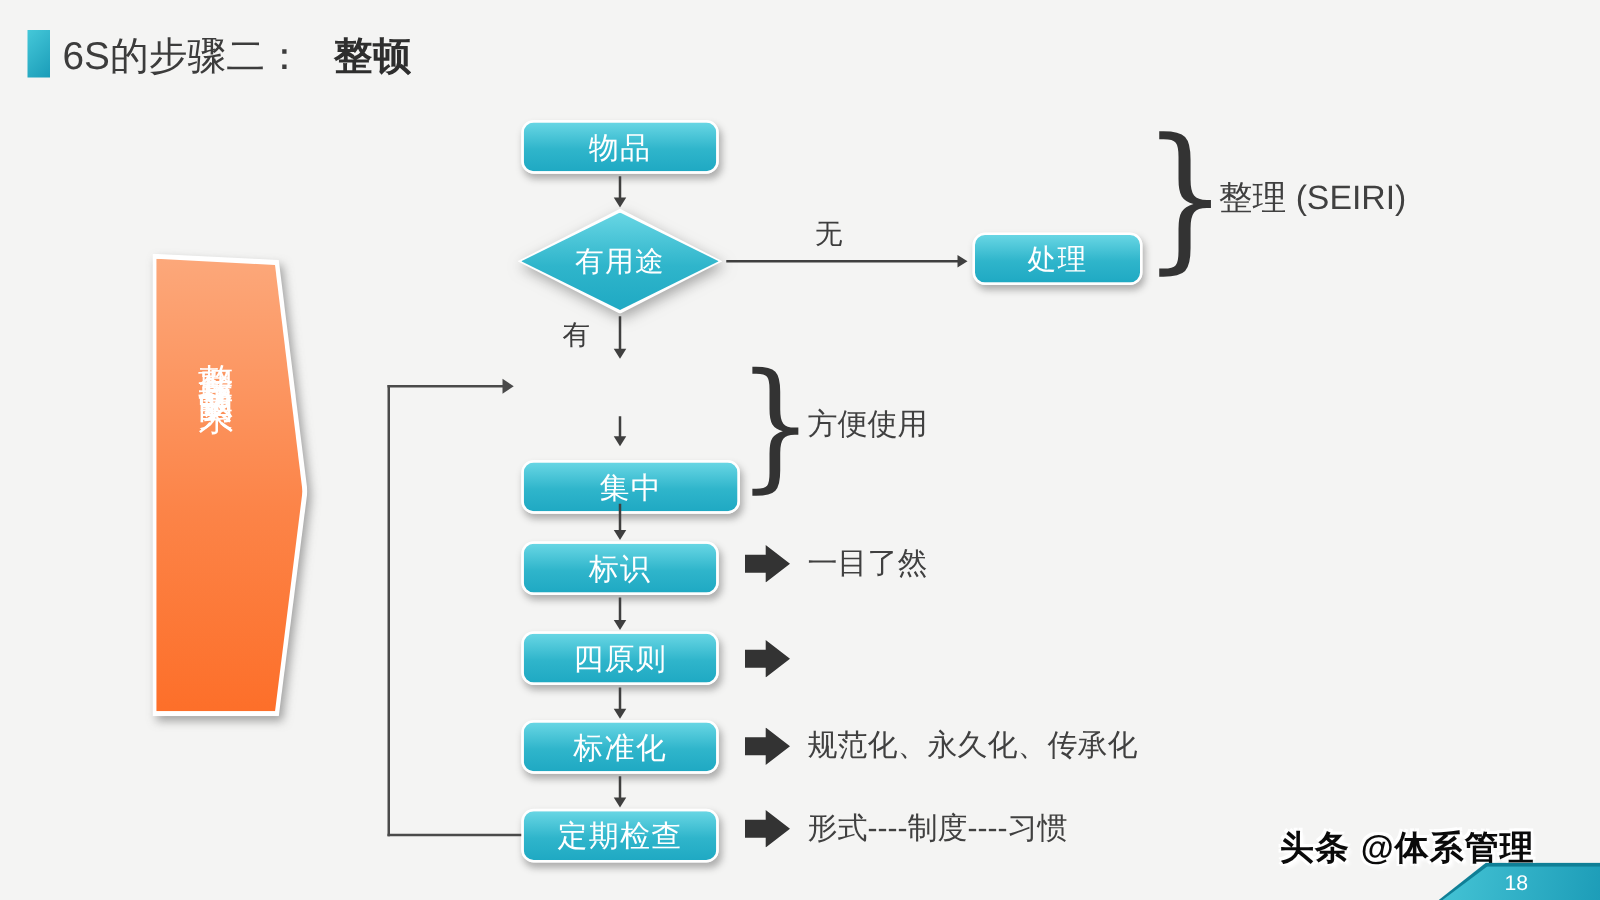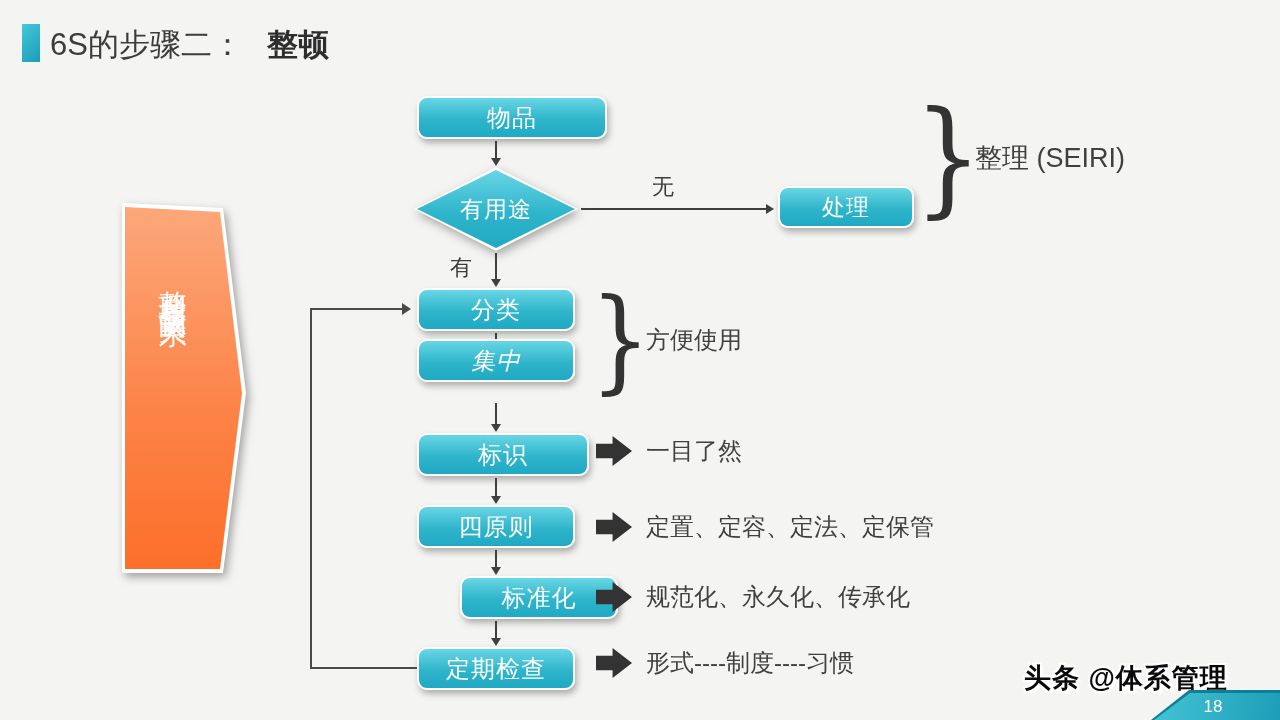--- a/index.html
+++ b/index.html
@@ -83,21 +83,21 @@
   <div class="title">
     <span>6S的步骤二：</span><span class="emph">整顿</span>
   </div>
 
   <div class="banner-wrap">
     <div class="banner-outer"></div>
     <div class="banner-inner"></div>
     <div class="banner-text">整理与整顿的关系</div>
   </div>
 
-  <div class="node" style="left:417px;top:96px;width:190px;height:43px;">物品</div>
+  <div class="node" style="left:417px;top:96px;width:158px;height:43px;">物品</div>
 
   <div class="varrow" style="left:490px;top:141px;height:25px;">
     <div class="line"></div>
       <div class="head"></div>
   </div>
 
   <div class="diamond-wrap">
     <div class="diamond-outer"></div>
     <div class="diamond-inner"></div>
     <div class="diamond-label">有用途</div>
@@ -112,55 +112,53 @@
 
   <div class="brace" style="left:914px;top:95px;font-size:126px;">}</div>
   <div class="anno" style="left:975px;top:142px;font-size:27px;">整理 (SEIRI)</div>
 
   <div class="edge-label" style="left:450px;top:253px;">有</div>
   <div class="varrow" style="left:490px;top:253px;height:34px;">
     <div class="line"></div>
       <div class="head"></div>
   </div>
 
-  <div class="node" style="left:417px;top:288px;width:158px;height:43px;">分类</div>
   <div class="varrow" style="left:490px;top:333px;height:24px;">
     <div class="line"></div>
       <div class="head"></div>
   </div>
-  <div class="node" style="left:417px;top:339px;width:158px;height:43px;font-style:italic;">集中</div>
+  <div class="node" style="left:417px;top:368px;width:175px;height:43px;">集中</div>
   <div class="varrow" style="left:490px;top:403px;height:29px;">
     <div class="line"></div>
       <div class="head"></div>
   </div>
-  <div class="node" style="left:417px;top:433px;width:172px;height:43px;">标识</div>
+  <div class="node" style="left:417px;top:433px;width:158px;height:43px;">标识</div>
   <div class="varrow" style="left:490px;top:478px;height:26px;">
     <div class="line"></div>
       <div class="head"></div>
   </div>
   <div class="node" style="left:417px;top:505px;width:158px;height:43px;">四原则</div>
   <div class="varrow" style="left:490px;top:550px;height:25px;">
     <div class="line"></div>
       <div class="head"></div>
   </div>
-  <div class="node" style="left:417px;top:576px;width:158px;height:43px;margin-left:43px;">标准化</div>
+  <div class="node" style="left:417px;top:576px;width:158px;height:43px;">标准化</div>
   <div class="varrow" style="left:490px;top:621px;height:25px;">
     <div class="line"></div>
       <div class="head"></div>
   </div>
   <div class="node" style="left:417px;top:647px;width:158px;height:43px;">定期检查</div>
 
   <div class="brace" style="left:590px;top:284px;font-size:112px;">}</div>
   <div class="anno" style="left:646px;top:324px;">方便使用</div>
 
   <div class="blockarrow" style="left:596px;top:436px;"></div>
   <div class="anno" style="left:646px;top:435px;">一目了然</div>
 
   <div class="blockarrow" style="left:596px;top:512px;"></div>
-  <div class="anno" style="left:646px;top:511px;">定置、定容、定法、定保管</div>
 
   <div class="blockarrow" style="left:596px;top:582px;"></div>
   <div class="anno" style="left:646px;top:581px;">规范化、永久化、传承化</div>
 
   <div class="blockarrow" style="left:596px;top:648px;"></div>
   <div class="anno" style="left:646px;top:647px;">形式----制度----习惯</div>
 
   <div class="loop-line" style="left:310px;top:667px;width:107px;height:2px;"></div>
   <div class="loop-line" style="left:310px;top:308px;width:2px;height:361px;"></div>
   <div class="loop-line" style="left:310px;top:308px;width:93px;height:2px;"></div>

